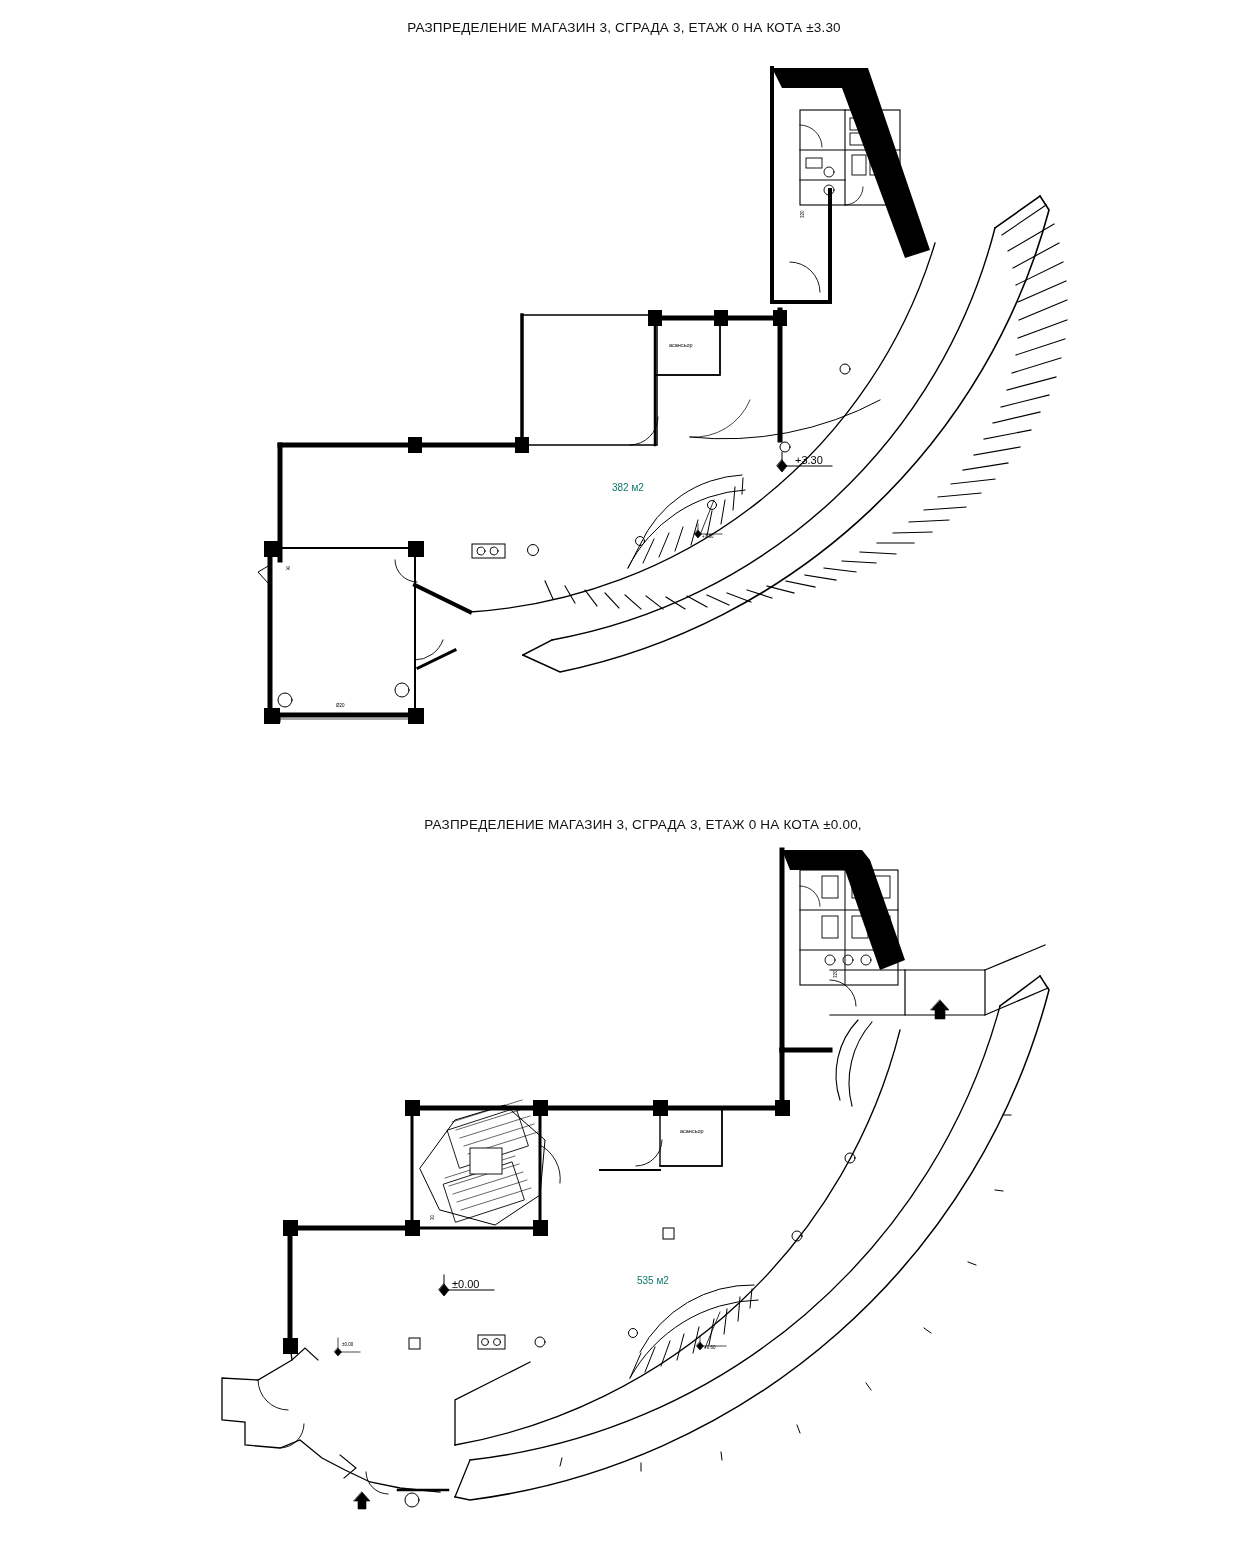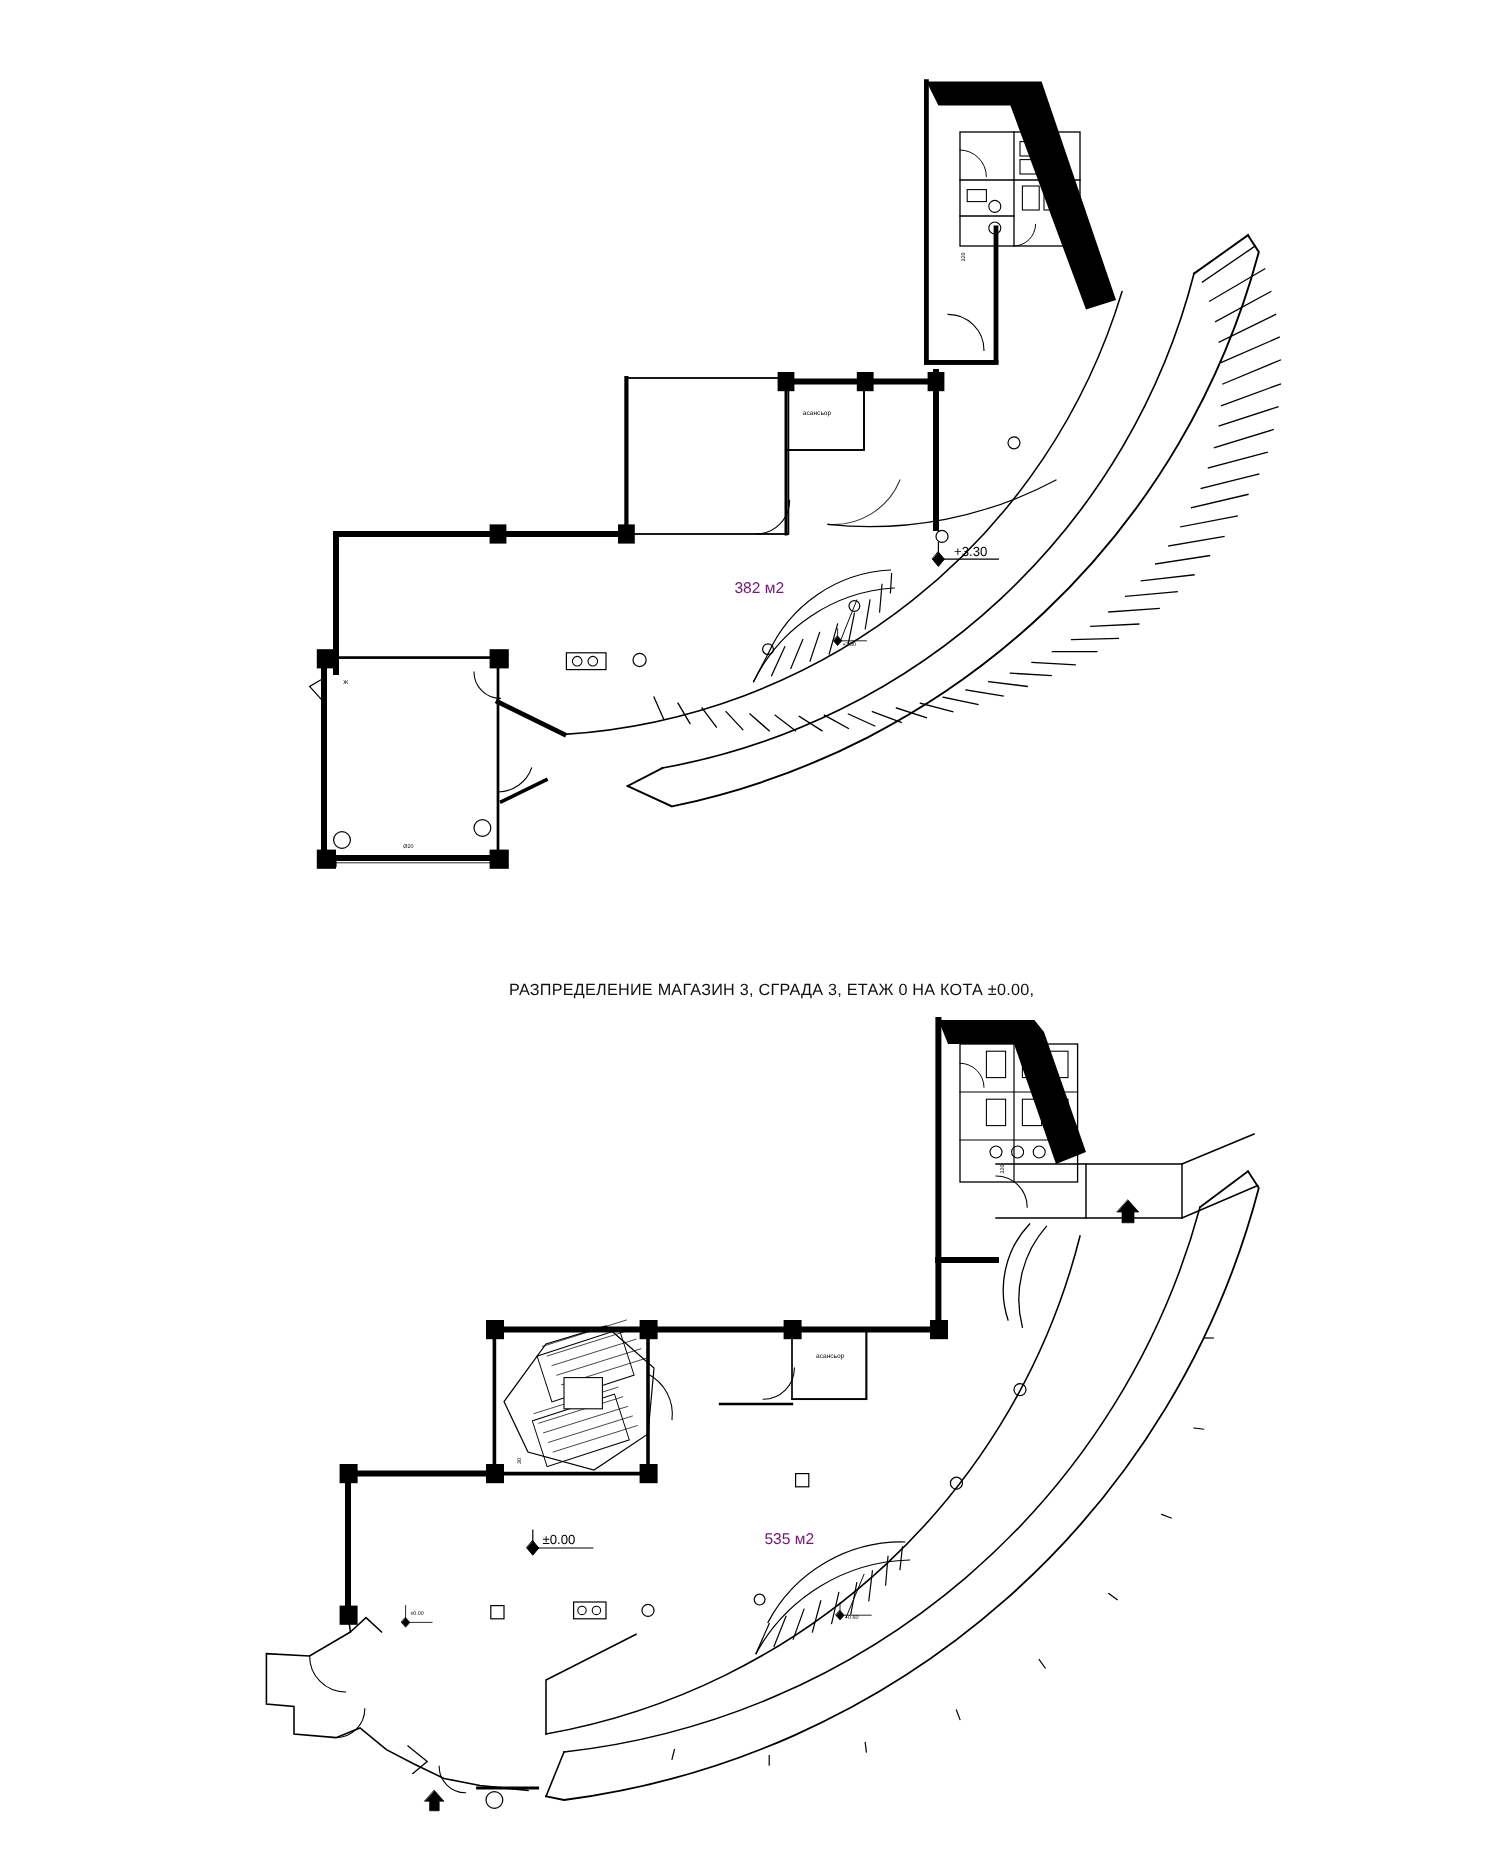--- a/index.html
+++ b/index.html
@@ -46,22 +46,22 @@
     top: 0;
     width: 1248px;
   }
   #plan-upper .svg-wrap { height: 800px; }
   #plan-lower .svg-wrap { height: 752px; }
 
   svg { display: block; }
 
   .area-label {
     position: absolute;
-    font-size: 13px;
-    color: #701a75;
+    font-size: 10px;
+    color: #0f766e;
     white-space: nowrap;
   }
   .elev-label {
     position: absolute;
     font-size: 11px;
     color: #000;
     white-space: nowrap;
   }
   .tiny-label {
     position: absolute;
@@ -77,20 +77,21 @@
   }
   .rot90 { transform: rotate(-90deg); transform-origin: left top; }
 </style>
 </head>
 <body>
 
 <div class="page">
 
   <div class="plan-block" id="plan-upper">
 
+    <div class="plan-title">РАЗПРЕДЕЛЕНИЕ МАГАЗИН 3, СГРАДА 3, ЕТАЖ 0 НА КОТА ±3.30</div>
 
     <div class="svg-wrap">
       <svg viewBox="0 0 1248 800" width="1248" height="800" xmlns="http://www.w3.org/2000/svg">
         <g fill="none" stroke="#000" stroke-width="1.2" stroke-linecap="square">
 
           <path d="M1040,196 L1049,210
                    A 640 640 0 0 1 560,672
                    L523,655" stroke-width="1.6"></path>
           <path d="M995,228
                    A 560 560 0 0 1 552,640" stroke-width="1.4"></path>

